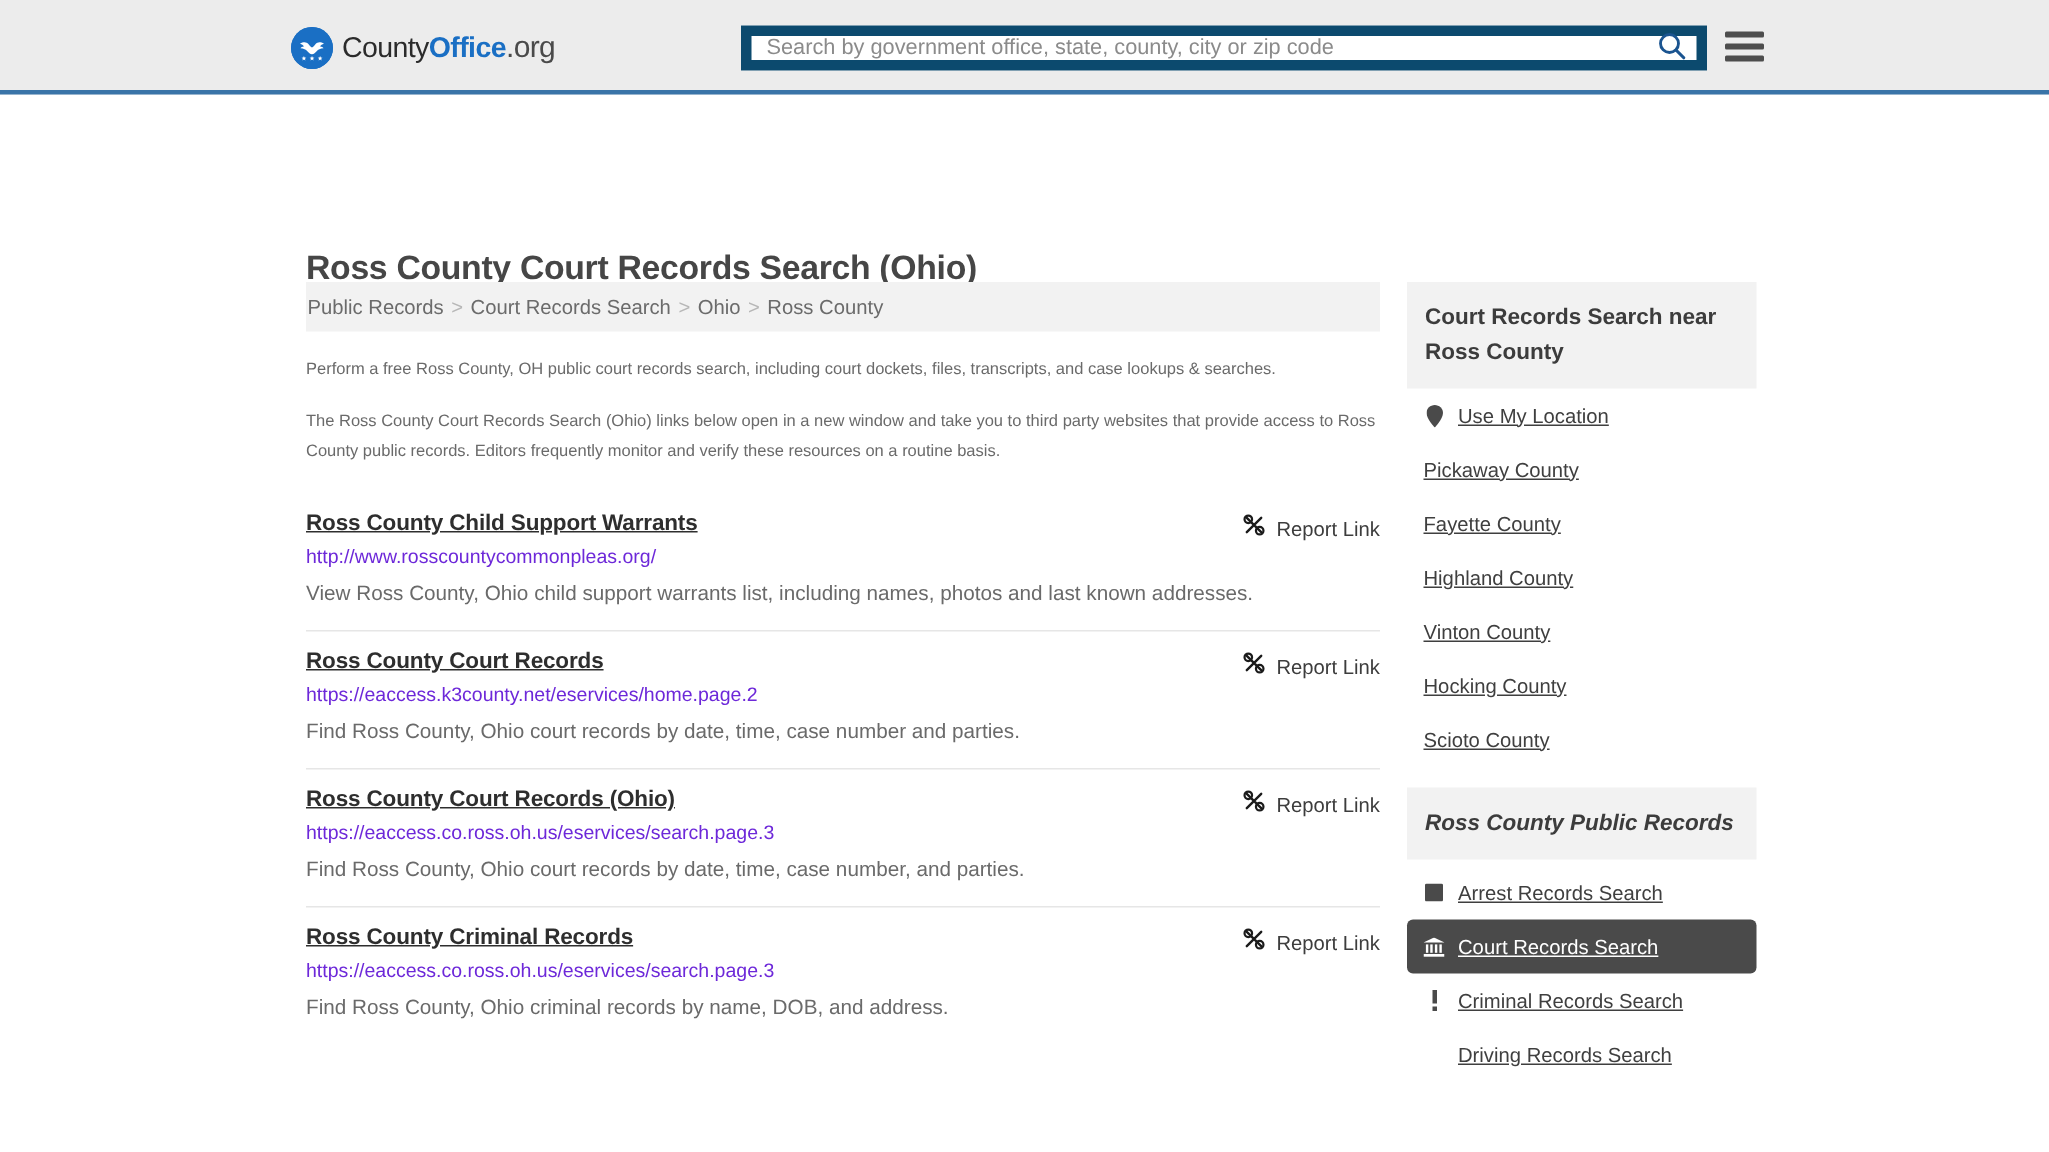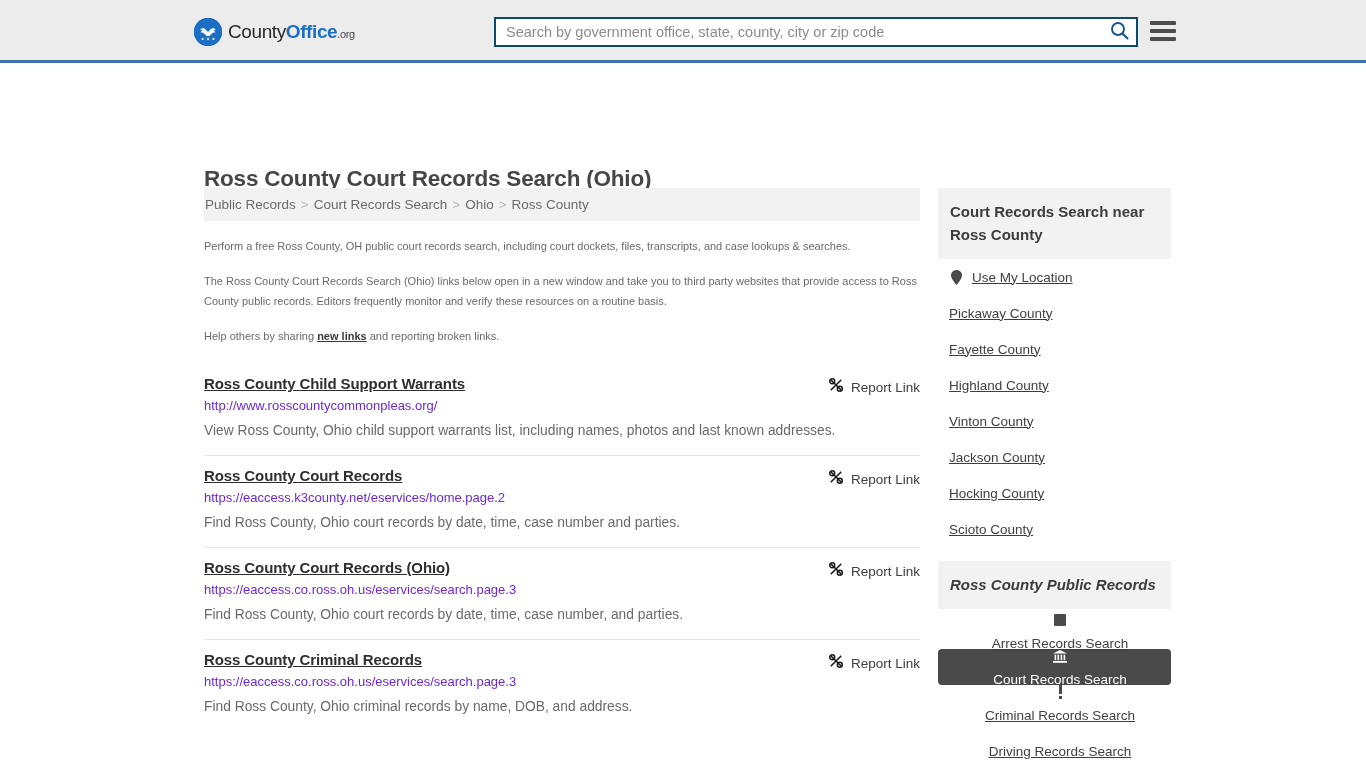--- a/index.html
+++ b/index.html
@@ -38,28 +38,28 @@
   }
   #logo-text {
     font-size: 19px;
     letter-spacing: -0.4px;
     color: #1f1f1f;
     white-space: nowrap;
     font-family: "Liberation Sans", sans-serif;
   }
   #logo-text .w1 { color: #2b2b2b; }
   #logo-text .w2 { color: #1a6fc4; font-weight: bold; }
-  #logo-text .w3 { color: #4a4a4a; font-size: 11px; }
+  #logo-text .w3 { color: #4a4a4a; font-size: 20px; }
 
   #search-wrap {
     position: absolute;
     left: 494px; top: 17px;
     width: 644px; height: 30px;
     background: #ffffff;
-    border: 2px solid #0c4a6e;
+    border: 7px solid #0c4a6e;
     display: flex;
     align-items: center;
   }
   #search-input {
     flex: 1 1 auto;
     height: 28px;
     border: none;
     outline: none;
     padding: 0 10px;
     font-size: 14.5px;
@@ -222,21 +222,21 @@
   .side-item .ico {
     width: 14px; height: 15px;
     display: flex; align-items: center; justify-content: center;
     flex: 0 0 14px;
   }
 
   #nearby-list .side-item { height: 36px; }
   #nearby-list .side-item.noicon { padding-left: 11px; }
 
   #records-list { margin-top: 4px; }
-  #records-list .side-item { height: 36px; flex-direction: column; }
+  #records-list .side-item { height: 36px; }
 </style>
 </head>
 <body>
 
 <div id="site-header">
 
   <div id="logo-block">
     <span id="logo-mark">
       <svg width="28" height="28" viewBox="0 0 28 28" xmlns="http://www.w3.org/2000/svg">
         <circle cx="14" cy="14" r="14" fill="#1a6fc4"></circle>
@@ -281,21 +281,20 @@
       <span class="sep">&gt;</span>
       <a>Court Records Search</a>
       <span class="sep">&gt;</span>
       <a>Ohio</a>
       <span class="sep">&gt;</span>
       <span class="current">Ross County</span>
     </nav>
 
     <p class="intro-p">Perform a free Ross County, OH public court records search, including court dockets, files, transcripts, and case lookups &amp; searches.</p>
     <p class="intro-p">The Ross County Court Records Search (Ohio) links below open in a new window and take you to third party websites that provide access to Ross County public records. Editors frequently monitor and verify these resources on a routine basis.</p>
-    <p class="intro-p"><span>Help others by sharing </span><a>new links</a><span> and reporting broken links.</span></p>
 
     <div id="results">
 
       <div class="result">
         <a class="result-title">Ross County Child Support Warrants</a>
         <span class="result-url">http://www.rosscountycommonpleas.org/</span>
         <span class="result-desc">View Ross County, Ohio child support warrants list, including names, photos and last known addresses.</span>
         <div class="report-link">
           <span>
             <svg width="16" height="16" viewBox="0 0 16 16" xmlns="http://www.w3.org/2000/svg">
@@ -378,23 +377,20 @@
       <li class="side-item noicon">
         <a>Fayette County</a>
       </li>
       <li class="side-item noicon">
         <a>Highland County</a>
       </li>
       <li class="side-item noicon">
         <a>Vinton County</a>
       </li>
       <li class="side-item noicon">
-        <a>Jackson County</a>
-      </li>
-      <li class="side-item noicon">
         <a>Hocking County</a>
       </li>
       <li class="side-item noicon">
         <a>Scioto County</a>
       </li>
     </ul>
 
     <div class="panel-head" style="margin-top:14px;font-style:italic;">Ross County Public Records</div>
 
     <ul class="side-list" id="records-list">

